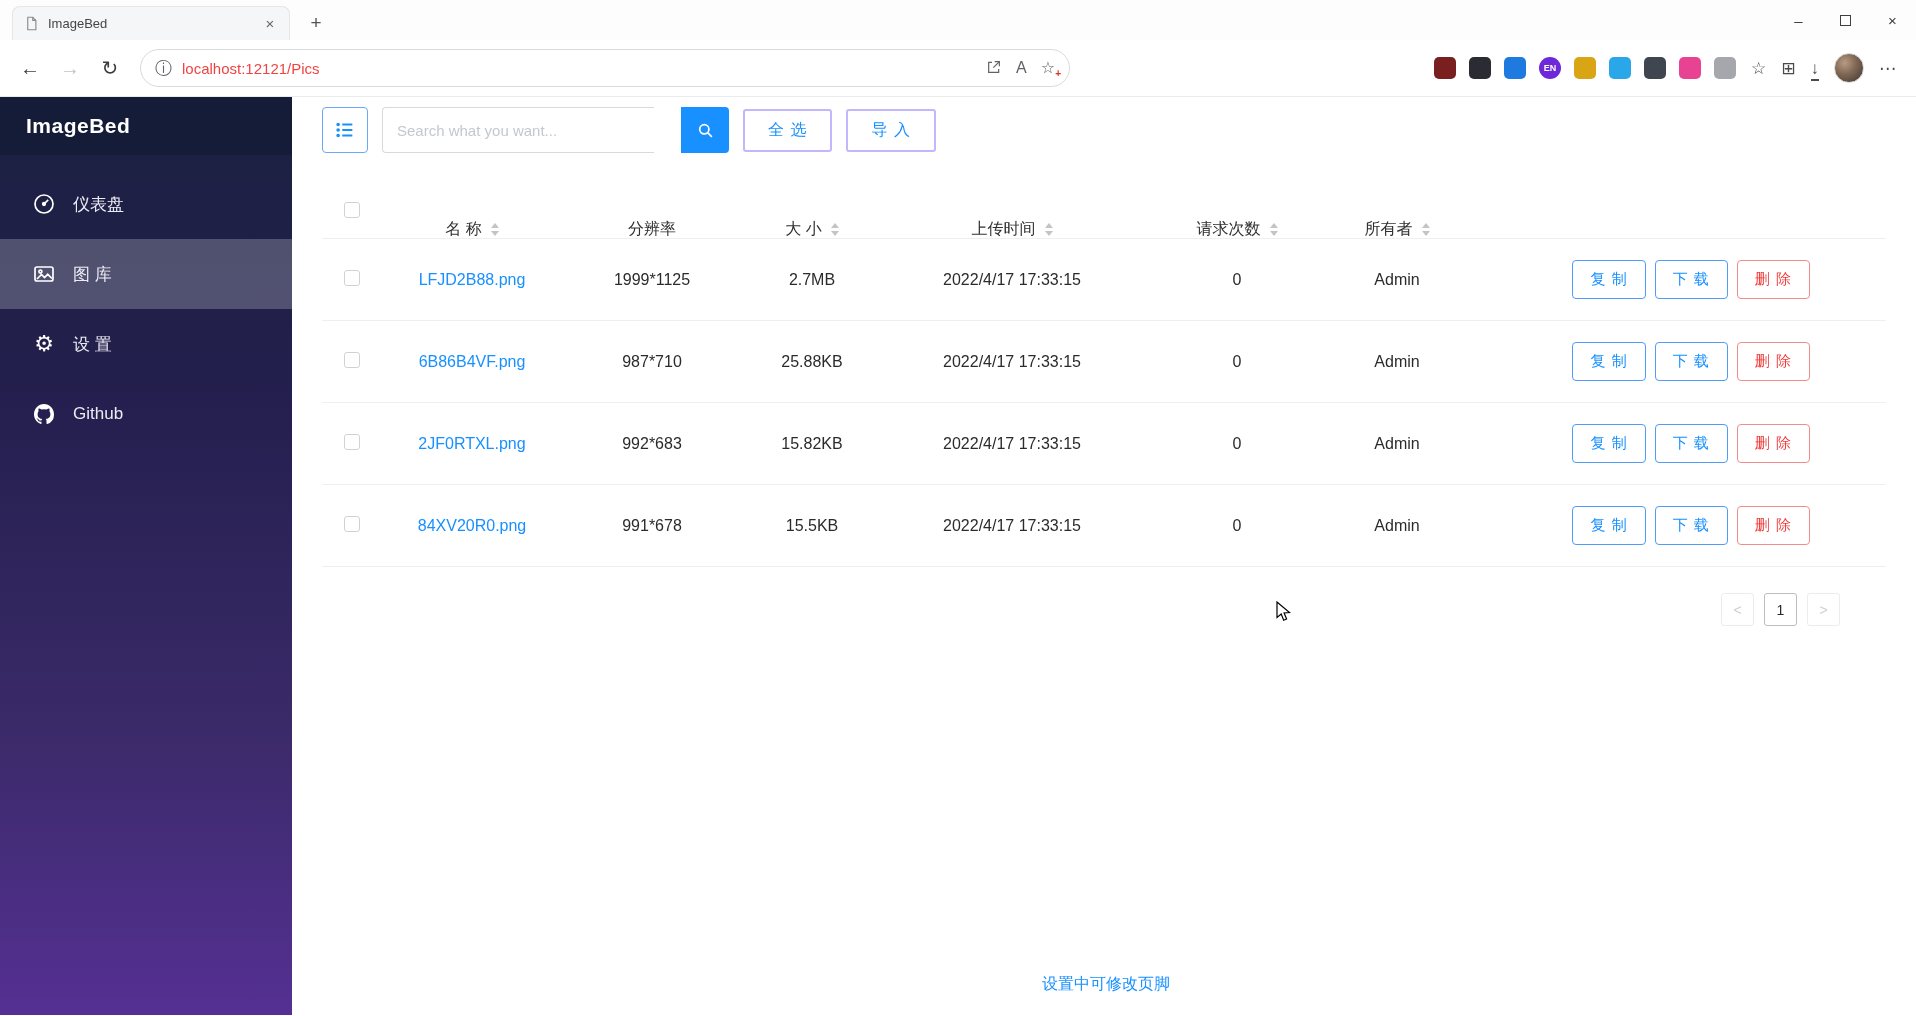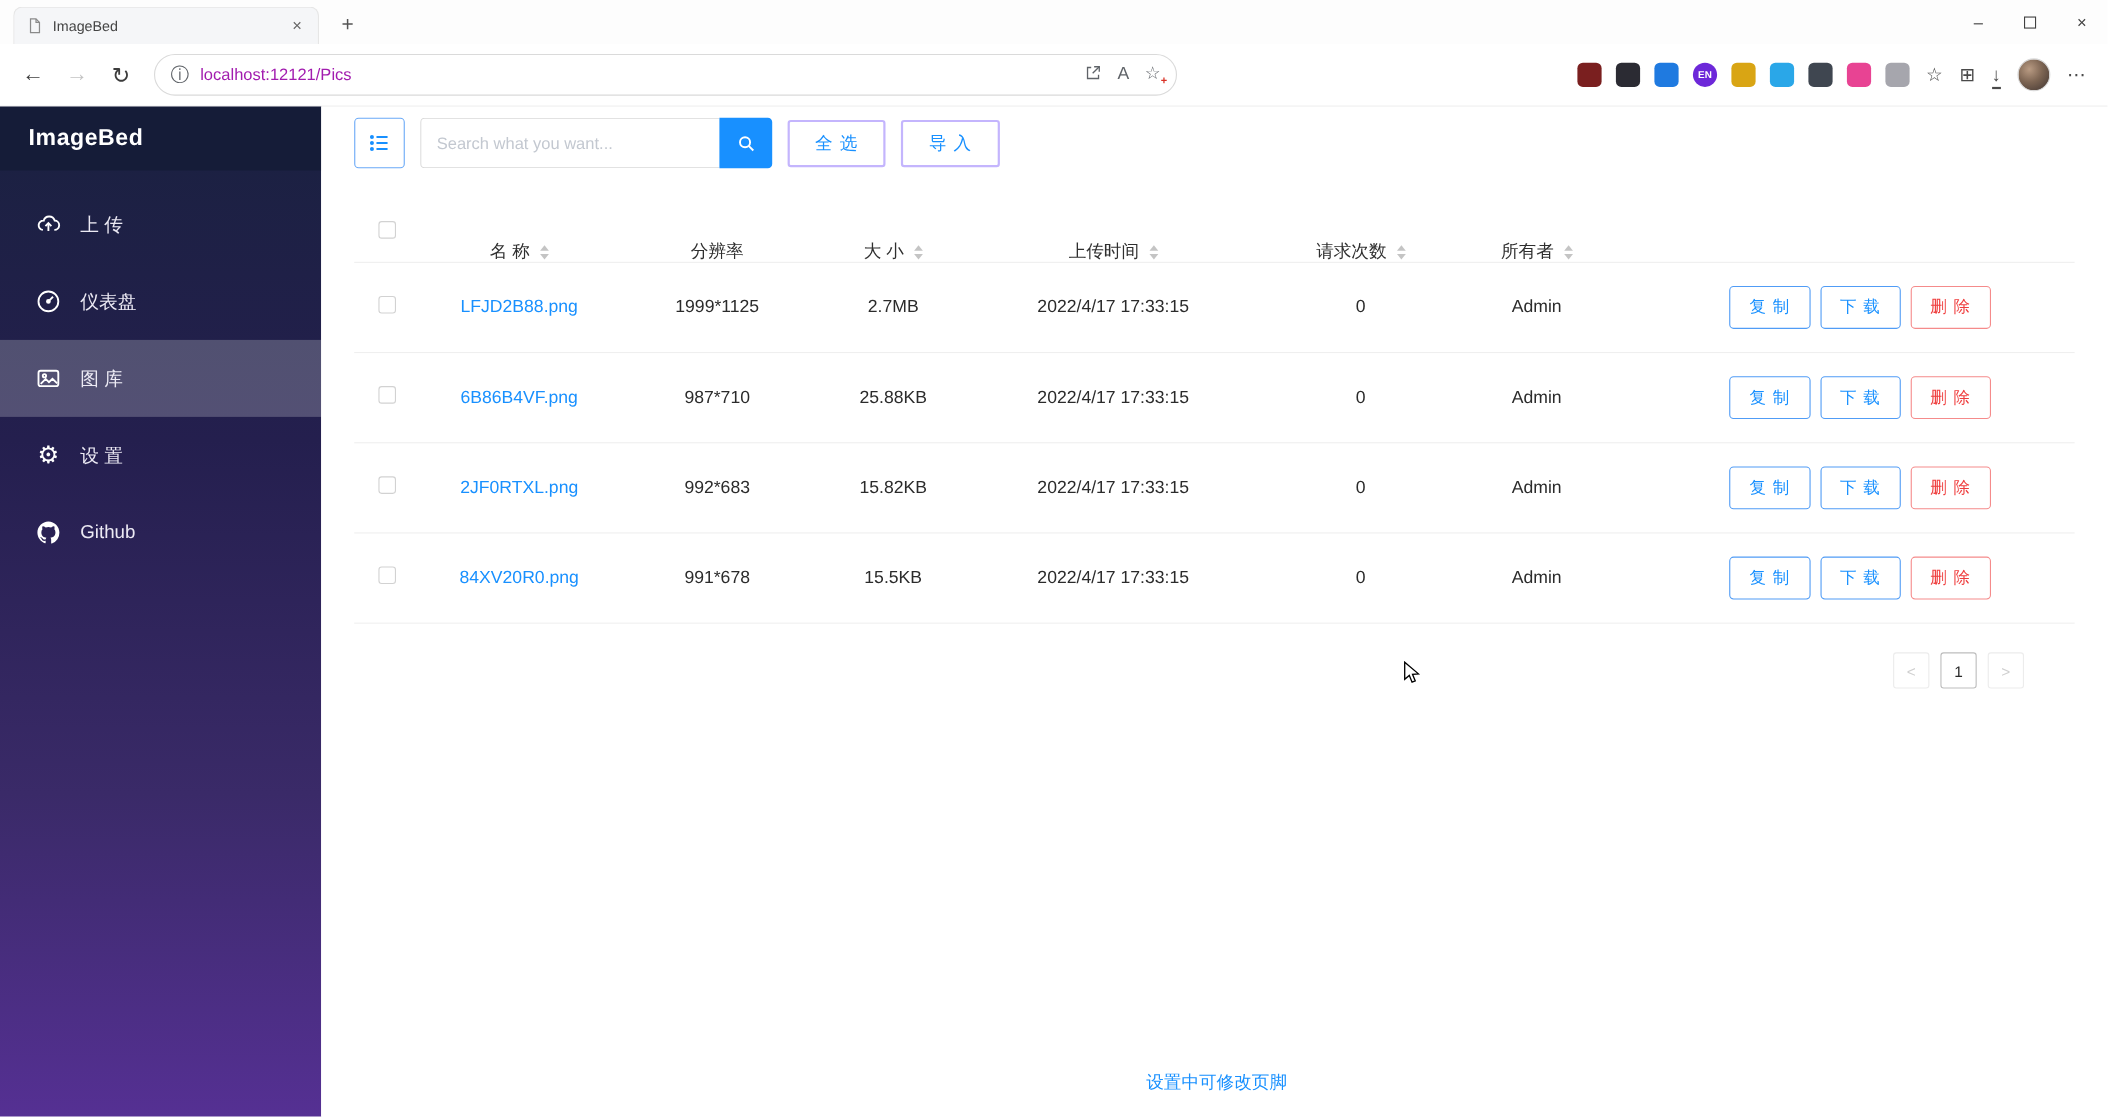--- a/index.html
+++ b/index.html
@@ -24,21 +24,21 @@
   .max-glyph { width:11px; height:11px; border:1.2px solid #404040; display:inline-block; }
 
   .navbar { height:57px; background:#fff; border-bottom:1px solid #ebebeb; display:flex; align-items:center; padding:0 12px; gap:4px; }
   .nav-btn { width:36px; height:36px; display:flex; align-items:center; justify-content:center; font-size:20px; color:#3c3c3c; border-radius:6px; }
   .nav-btn.disabled { color:#c3c3c3; }
   .urlbar {
     flex:1; max-width:930px; height:38px; margin:0 8px; background:#fff;
     border:1px solid #dadada; border-radius:19px; display:flex; align-items:center; padding:0 14px; gap:10px;
   }
   .url-info { font-size:17px; color:#5f6368; line-height:1; }
-  .url-text { flex:1; font-size:15px; color:#a21caf; }
+  .url-text { flex:1; font-size:15px; color:#ef4444; }
   .urlbar-right { display:flex; align-items:center; gap:14px; color:#5f6368; }
   .glyph-icon { font-size:16px; color:#5f6368; line-height:1; position:relative; }
   .fav-plus { position:absolute; right:-6px; bottom:-3px; font-size:10px; color:#d93025; font-weight:bold; }
   .right-cluster { margin-left:auto; display:flex; align-items:center; gap:15px; padding-right:8px; }
   .ext-icon {
     width:22px; height:22px; border-radius:5px; display:inline-flex; align-items:center; justify-content:center;
     color:#fff; font-size:9px; font-weight:bold;
   }
   .chrome-action { font-size:17px; color:#4a4a4a; line-height:1; position:relative; }
   .dl-wrap { border-bottom:2px solid #4a4a4a; padding-bottom:1px; }
@@ -55,21 +55,21 @@
   .menu-item { height:70px; display:flex; align-items:center; gap:17px; padding-left:32px; font-size:17px; color:#eceaf4; cursor:pointer; }
   .menu-item.active { background:rgba(255,255,255,0.22); }
   .menu-icon { width:24px; height:24px; display:flex; align-items:center; justify-content:center; }
   .gear-glyph { font-size:22px; line-height:1; color:#fff; }
 
   .main { flex:1; position:relative; padding:10px 30px 0 30px; background:#fff; }
 
   
   .toolbar { display:flex; align-items:center; gap:14px; height:46px; }
   .list-btn { width:46px; height:46px; border:1px solid #6aa9f7; border-radius:4px; background:#fff; color:#1890ff; display:flex; align-items:center; justify-content:center; }
-  .search-wrap { display:flex; height:46px; }
+  .search-wrap { display:flex; height:46px;gap:27px; }
   .search-input { width:272px; height:46px; border:1px solid #d9d9d9; border-right:none; border-radius:4px 0 0 4px; padding:0 14px; font-size:15px; color:#333; outline:none; }
   .search-input::placeholder { color:#c3c8d0; }
   .search-btn { width:48px; height:46px; background:#1890ff; border:none; border-radius:0 4px 4px 0; display:flex; align-items:center; justify-content:center; cursor:pointer; }
   .btn-outline { height:43px; padding:0 23px; background:#fff; border:2px solid #c4b5fd; border-radius:3px; color:#1890ff; font-size:16px; display:flex; align-items:center; cursor:pointer; letter-spacing:1px; }
 
   
   .table { margin-top:30px; }
   .tr { display:grid; grid-template-columns:60px 180px 180px 140px 260px 190px 130px 1fr; align-items:center; border-bottom:1px solid #efefef; }
   .thead-row { height:56px; font-size:16px; font-weight:500; color:#2f2f2f; }
   .body-row { height:82px; font-size:16px; color:#2b2b2b; }
@@ -163,30 +163,20 @@
   </div>
 </div>
 
 <div class="app">
   <div class="sidebar">
     <div class="brand">ImageBed</div>
     <div class="menu">
       <div class="menu-item">
         <span class="menu-icon">
           <svg width="24" height="24" viewBox="0 0 24 24" fill="none" stroke="#fff" stroke-width="1.7">
-              <path d="M7 17a4.2 4.2 0 1 1 .7-8.4 5.2 5.2 0 0 1 10-.1A3.6 3.6 0 0 1 17.4 17"></path>
-              <path d="M12 18v-7"></path>
-              <path d="M9.3 13.5 12 10.8l2.7 2.7"></path>
-            </svg>
-        </span>
-        <span>上 传</span>
-      </div>
-      <div class="menu-item">
-        <span class="menu-icon">
-          <svg width="24" height="24" viewBox="0 0 24 24" fill="none" stroke="#fff" stroke-width="1.7">
               <circle cx="12" cy="12" r="9"></circle>
               <path d="M12 12l4.2-4.2"></path>
               <circle cx="12" cy="12" r="1.3" fill="#fff"></circle>
             </svg>
         </span>
         <span>仪表盘</span>
       </div>
       <div class="menu-item active">
         <span class="menu-icon">
           <svg width="24" height="24" viewBox="0 0 24 24" fill="none" stroke="#fff" stroke-width="1.7">

